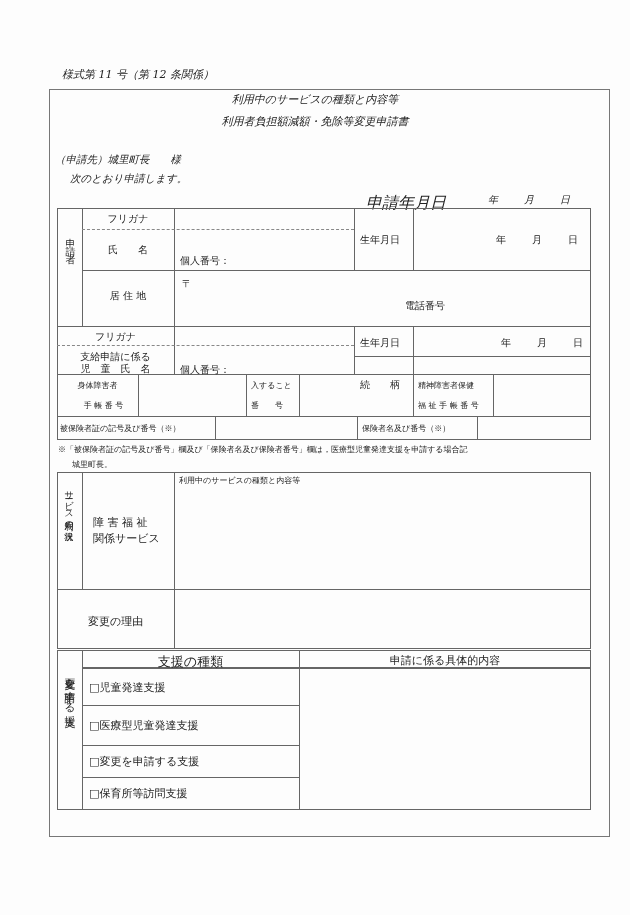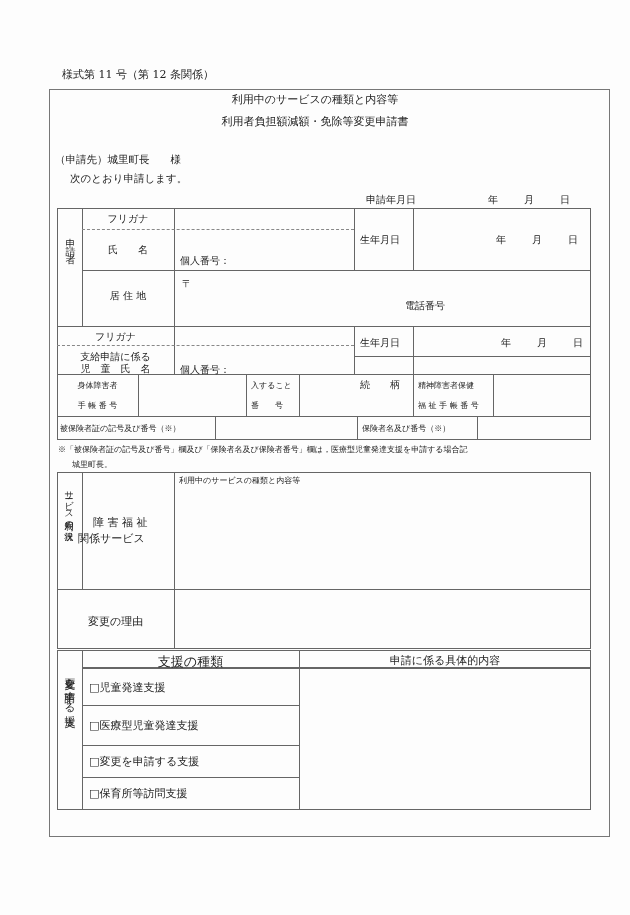--- a/index.html
+++ b/index.html
@@ -1,26 +1,26 @@
 <!DOCTYPE html>
 <html><head>
 <meta charset="utf-8">
 <style>
   * { box-sizing: border-box; margin: 0; padding: 0; }
   html, body { width: 630px; height: 915px; background: #fdfdfd; overflow: hidden; }
   body { position: relative; font-family: "DejaVu Serif", "Liberation Serif", serif; color: #222; font-size: 10px; }
-  .abs { position: absolute; }
+  .abs { position: absolute; font-style: italic; }
   .form-no { left: 62px; top: 67px; font-size: 11px; }
   .outer { left: 49px; top: 89px; width: 561px; height: 748px; border: 1px solid #777; }
   .title { left: 0; width: 630px; text-align: center; font-size: 11px; }
   .t1 { top: 92px; }
   .t2 { top: 114px; }
   .addressee { left: 55px; top: 153px; font-size: 10.5px; white-space: pre; }
   .lead { left: 70px; top: 172px; font-size: 10.5px; }
-  .appdate { left: 366px; top: 193px; font-size: 10px; }
+  .appdate { left: 366px; top: 193px; font-size: 16px; }
   .appdate-ymd { top: 193px; font-size: 10px; }
   .box { position: absolute; border: 1px solid #666; }
   .hl { position: absolute; height: 0; border-top: 1px solid #666; }
   .hd { position: absolute; height: 0; border-top: 1px dashed #888; }
   .vl { position: absolute; width: 0; border-left: 1px solid #666; }
   .lbl { position: absolute; font-size: 10px; white-space: nowrap; }
   .sm { font-size: 8px; }
   .ctr { text-align: center; }
   .vert { writing-mode: vertical-rl; text-orientation: upright; font-size: 10px; letter-spacing: 0; }
   .field { position: absolute; background: transparent; }
@@ -90,21 +90,21 @@
 <div class="field" style="left:415px;top:358px;width:174px;height:15px"></div>
 
 <div class="vl" style="left:138px;top:374px;height:42px"></div>
 <div class="vl" style="left:246px;top:374px;height:42px"></div>
 <div class="vl" style="left:299px;top:374px;height:42px"></div>
 <div class="vl" style="left:413px;top:374px;height:42px"></div>
 <div class="vl" style="left:493px;top:374px;height:42px"></div>
 <div class="hl" style="left:57px;top:416px;width:534px"></div>
 
 <div class="lbl sm ctr" style="left:57px;top:380px;width:81px">身体障害者</div>
-<div class="lbl sm ctr" style="left:57px;top:400px;width:81px">手 帳 番 号</div>
+<div class="lbl sm ctr" style="left:63px;top:400px;width:81px">手 帳 番 号</div>
 <div class="field" style="left:140px;top:376px;width:104px;height:38px"></div>
 <div class="lbl sm" style="left:251px;top:380px">入すること</div>
 <div class="lbl sm" style="left:251px;top:400px">番　　号</div>
 <div class="field" style="left:301px;top:376px;width:110px;height:38px"></div>
 <div class="lbl sm" style="left:418px;top:380px">精神障害者保健</div>
 <div class="lbl sm" style="left:418px;top:400px">福 祉 手 帳 番 号</div>
 <div class="field" style="left:495px;top:376px;width:94px;height:38px"></div>
 
 <div class="vl" style="left:215px;top:416px;height:24px"></div>
 <div class="vl" style="left:357px;top:416px;height:24px"></div>
@@ -117,21 +117,21 @@
 <div class="lbl sm" style="left:58px;top:444px">※「被保険者証の記号及び番号」欄及び「保険者名及び保険者番号」欄は，医療型児童発達支援を申請する場合記</div>
 <div class="lbl sm" style="left:72px;top:459px">城里町長。</div>
 
 <div class="box" style="left:57px;top:472px;width:534px;height:177px"></div>
 <div class="vl" style="left:82px;top:472px;height:117px"></div>
 <div class="vl" style="left:174px;top:472px;height:177px"></div>
 <div class="hl" style="left:57px;top:589px;width:534px"></div>
 
 <div class="lbl vert" style="left:63px;top:484px;font-size:9px;line-height:12px">サービス利用の状況</div>
 <div class="lbl" style="left:93px;top:515px;font-size:11px">障 害 福 祉</div>
-<div class="lbl" style="left:78px;top:531px;font-size:11px">関係サービス</div>
+<div class="lbl" style="left:93px;top:531px;font-size:11px">関係サービス</div>
 <div class="lbl sm" style="left:179px;top:475px">利用中のサービスの種類と内容等</div>
 <div class="field" style="left:176px;top:488px;width:413px;height:99px"></div>
 
 <div class="lbl" style="left:88px;top:614px;font-size:11px">変更の理由</div>
 <div class="field" style="left:176px;top:591px;width:413px;height:56px"></div>
 
 <div class="box" style="left:57px;top:650px;width:534px;height:160px"></div>
 <div class="vl" style="left:82px;top:650px;height:160px"></div>
 <div class="vl" style="left:299px;top:650px;height:160px"></div>
 <div class="hl" style="left:82px;top:667px;width:509px;border-top-width:2px"></div>

